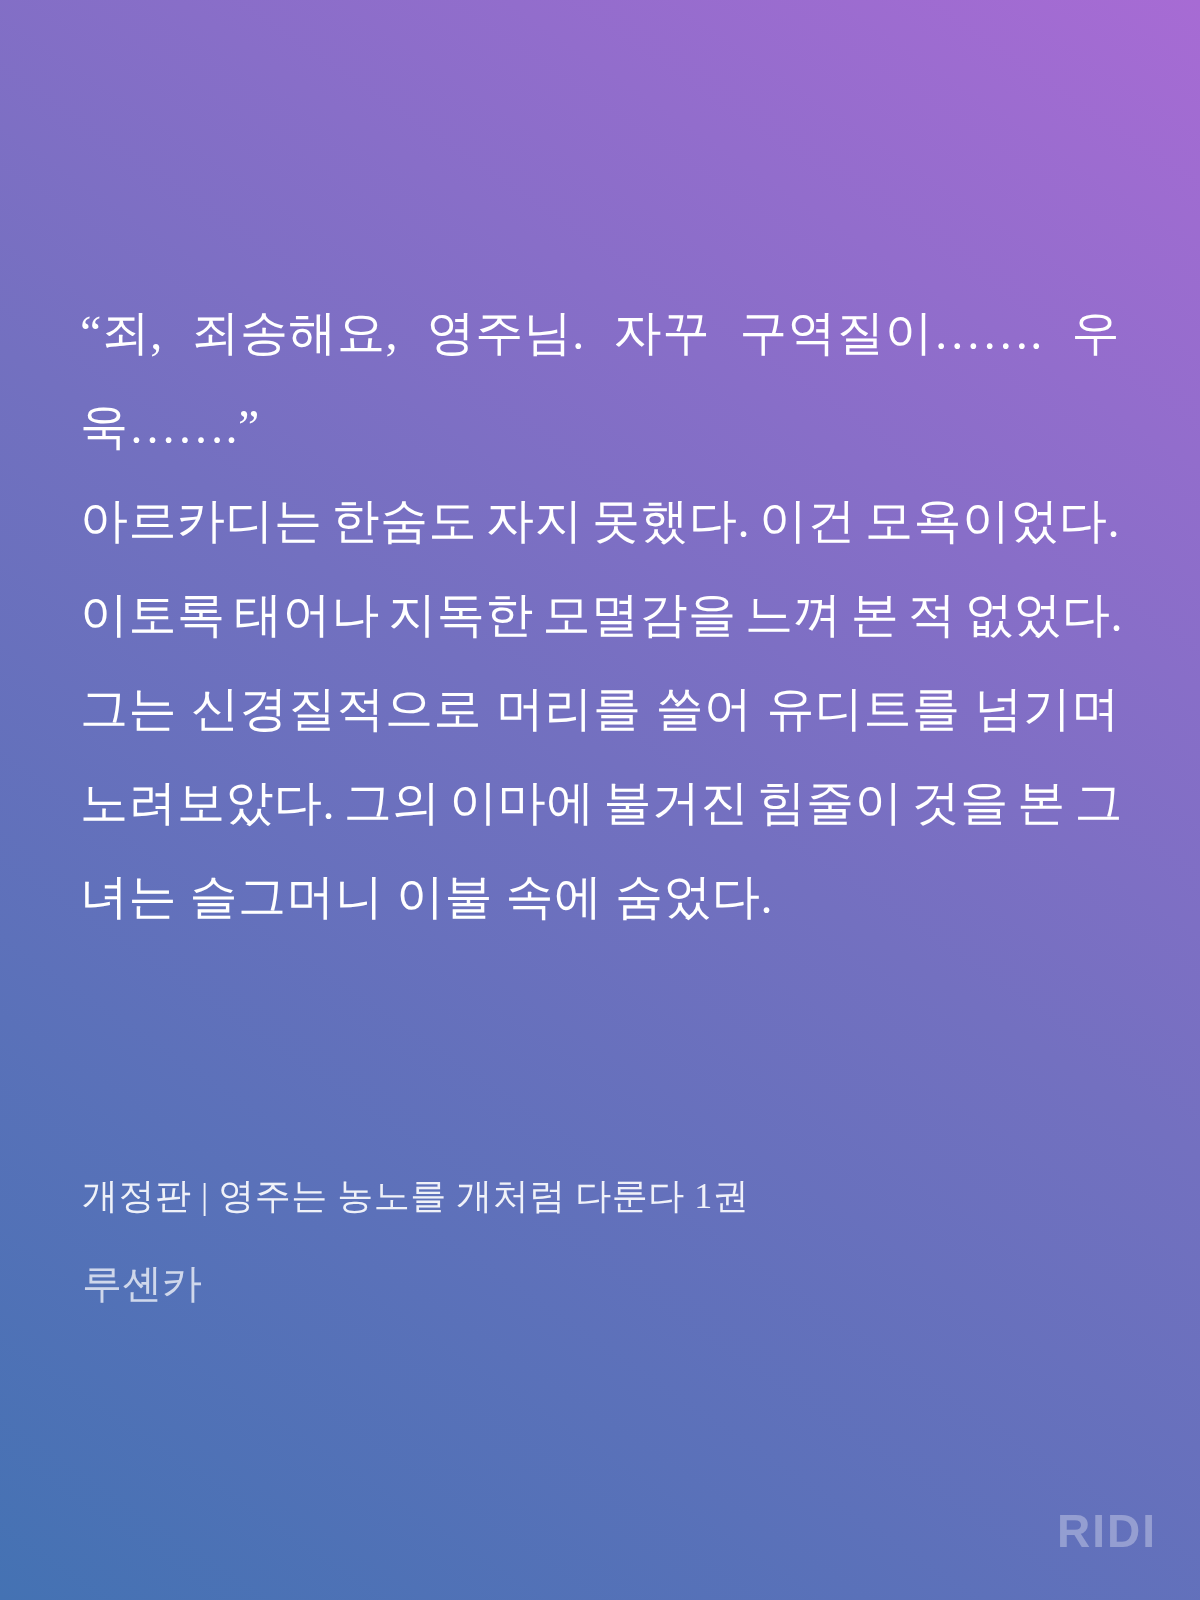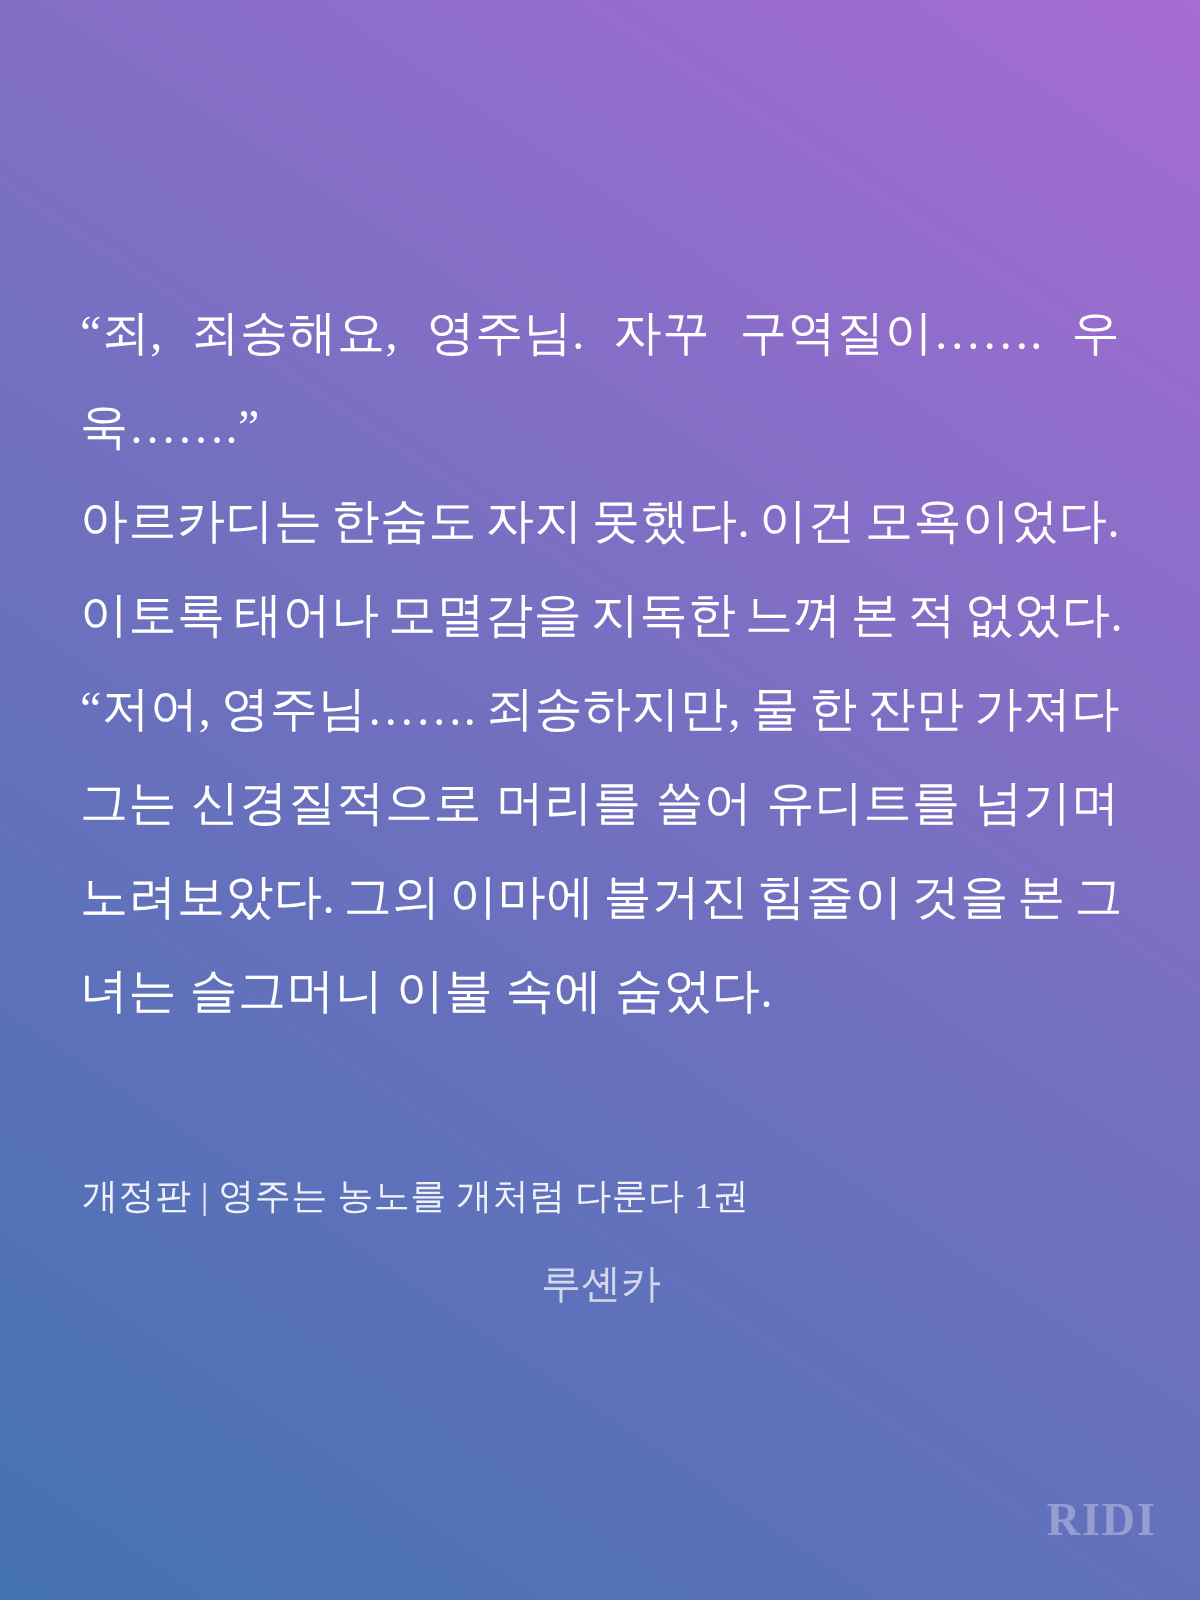--- a/index.html
+++ b/index.html
@@ -51,27 +51,26 @@
     color: rgba(255, 255, 255, 0.90);
     letter-spacing: 0.5px;
     white-space: nowrap;
   }
   .book-author {
     margin-top: 34px;
     font-size: 40px;
     line-height: 52px;
     color: rgba(255, 255, 255, 0.72);
     white-space: nowrap;
-    text-align: center;
   }
   .brand {
     position: absolute;
     right: 43px;
-    bottom: 54px;
-    font-family: Liberation Serif, serif;
+    bottom: 42px;
+    font-family: Liberation Sans, sans-serif;
     font-weight: 700;
     font-size: 46px;
     letter-spacing: 2px;
     color: rgba(255, 255, 255, 0.32);
   }
 </style>
 </head>
 <body>
 
 <div class="card">
@@ -90,35 +89,26 @@
         <span class="word">아르카디는</span>
         <span class="word">한숨도</span>
         <span class="word">자지</span>
         <span class="word">못했다.</span>
         <span class="word">이건</span>
         <span class="word">모욕이었다.</span>
       </div>
     <div class="line justified">
         <span class="word">이토록</span>
         <span class="word">태어나</span>
+        <span class="word">지독한</span>
         <span class="word">모멸감을</span>
-        <span class="word">지독한</span>
         <span class="word">느껴</span>
         <span class="word">본</span>
         <span class="word">적</span>
         <span class="word">없었다.</span>
-      </div>
-    <div class="line justified">
-        <span class="word">“저어,</span>
-        <span class="word">영주님…….</span>
-        <span class="word">죄송하지만,</span>
-        <span class="word">물</span>
-        <span class="word">한</span>
-        <span class="word">잔만</span>
-        <span class="word">가져다</span>
       </div>
     <div class="line justified">
         <span class="word">그는</span>
         <span class="word">신경질적으로</span>
         <span class="word">머리를</span>
         <span class="word">쓸어</span>
         <span class="word">유디트를</span>
         <span class="word">넘기며</span>
       </div>
     <div class="line justified">

